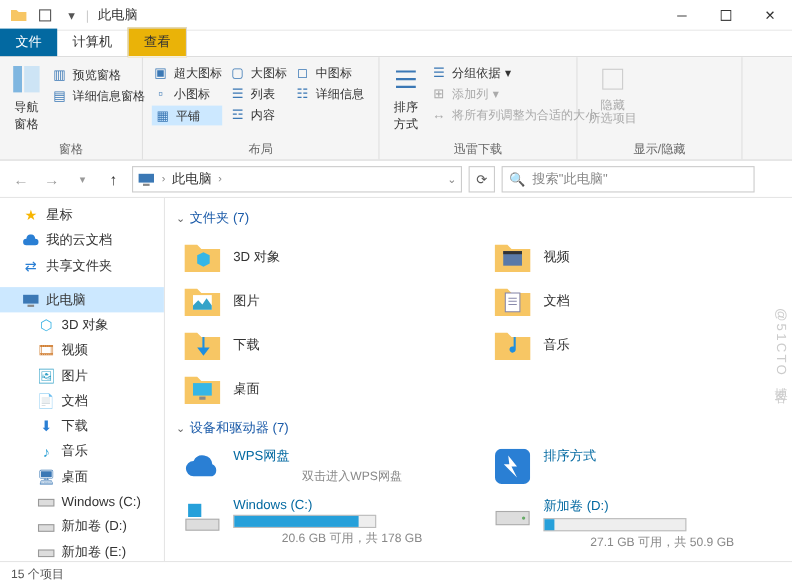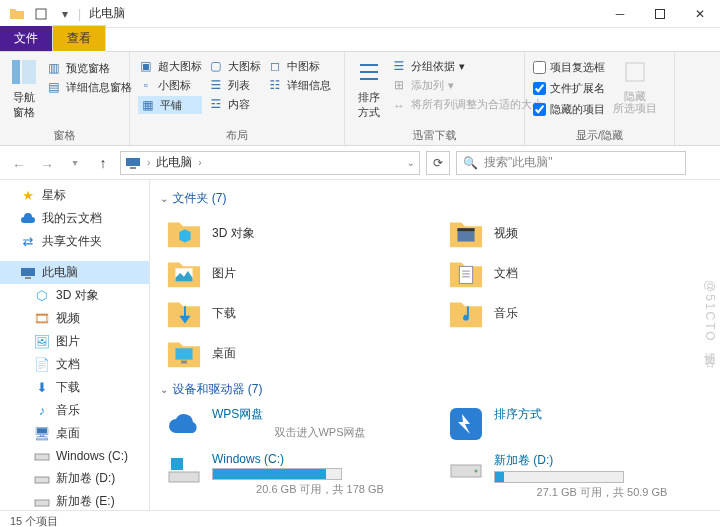--- a/index.html
+++ b/index.html
@@ -7,21 +7,21 @@
 
 .titlebar { height: 28px; display: flex; align-items: center; padding-left: 6px; border-bottom: 1px solid #e5e5e5; }
 .titlebar .qat { display: flex; gap: 2px; align-items: center; }
 .titlebar .qat-btn { width: 22px; height: 22px; display: flex; align-items: center; justify-content: center; color: #555; }
 .titlebar .title { margin-left: 8px; font-size: 12px; color: #333; }
 .titlebar .wincontrols { margin-left: auto; display: flex; }
 .titlebar .wincontrols div { width: 40px; height: 28px; display: flex; align-items: center; justify-content: center; color: #333; }
 
 .tabs { height: 24px; display: flex; align-items: flex-end; background: #fff; border-bottom: 1px solid #dadada; }
 .tab { padding: 4px 14px; font-size: 12px; color: #333; cursor: default; }
-.tab.file { background: #4c1d95; color: #fff; }
+.tab.file { background: #0369a1; color: #fff; }
 .tab.active { background: #eab308; border: 1px solid #dadada; border-bottom: 1px solid #f5f5f5; margin-bottom: -1px; }
 
 .ribbon { height: 94px; background: #f5f5f5; display: flex; border-bottom: 1px solid #dadada; }
 .rgroup { border-right: 1px solid #e0e0e0; padding: 4px 8px 0 8px; display: flex; flex-direction: column; }
 .rgroup .body { flex: 1; display: flex; gap: 6px; align-items: flex-start; }
 .rgroup .grouplabel { text-align: center; font-size: 11px; color: #666; padding: 2px 0; }
 .bigbtn { display: flex; flex-direction: column; align-items: center; width: 48px; text-align: center; font-size: 11px; color: #333; gap: 2px; }
 .bigbtn .bicon { width: 32px; height: 32px; display: flex; align-items: center; justify-content: center; font-size: 24px; color: #3b78b5; }
 .smallcol { display: flex; flex-direction: column; gap: 3px; }
 .smallbtn { display: flex; align-items: center; gap: 4px; font-size: 11px; color: #333; white-space: nowrap; }
@@ -92,20 +92,21 @@
         <svg width="10" height="10" viewBox="0 0 10 10">
           <rect x="0.5" y="0.5" width="9" height="9" fill="none" stroke="#333"></rect>
         </svg>
       </div>
     <div>✕</div>
   </div>
 </div>
 
 <div class="tabs">
   <div class="tab file">文件</div>
+  <div class="tab">计算机</div>
   <div class="tab active">查看</div>
 </div>
 
 <div class="ribbon">
   <div class="rgroup" style="width:130px">
     <div class="body">
       <div class="bigbtn">
         <span class="bicon">
             <svg width="28" height="28" viewBox="0 0 28 28">
               <rect x="2" y="2" width="8" height="24" fill="#7fb6e0"></rect>
@@ -193,34 +194,20 @@
             <span class="sicon" style="color:#aaa">↔</span>
             <span>将所有列调整为合适的大小</span>
           </div>
       </div>
     </div>
     <div class="grouplabel">迅雷下载</div>
   </div>
 
   <div class="rgroup" style="width:150px">
     <div class="body">
-      <div class="smallcol" style="margin-top:4px;gap:6px">
-        <label class="chk">
-            <input type="checkbox" style="">
-            <span>项目复选框</span>
-          </label>
-        <label class="chk">
-            <input type="checkbox" checked="" style="">
-            <span>文件扩展名</span>
-          </label>
-        <label class="chk">
-            <input type="checkbox" checked="" style="">
-            <span>隐藏的项目</span>
-          </label>
-      </div>
       <div class="bigbtn" style="color:#aaa">
         <span class="bicon" style="color:#aaa">
             <svg width="24" height="24" viewBox="0 0 24 24">
               <rect x="3" y="3" width="18" height="18" fill="none" stroke="#ccc"></rect>
             </svg>
           </span>
         <span style="white-space:pre-line;line-height:1.1">隐藏
 所选项目</span>
       </div>
     </div>

